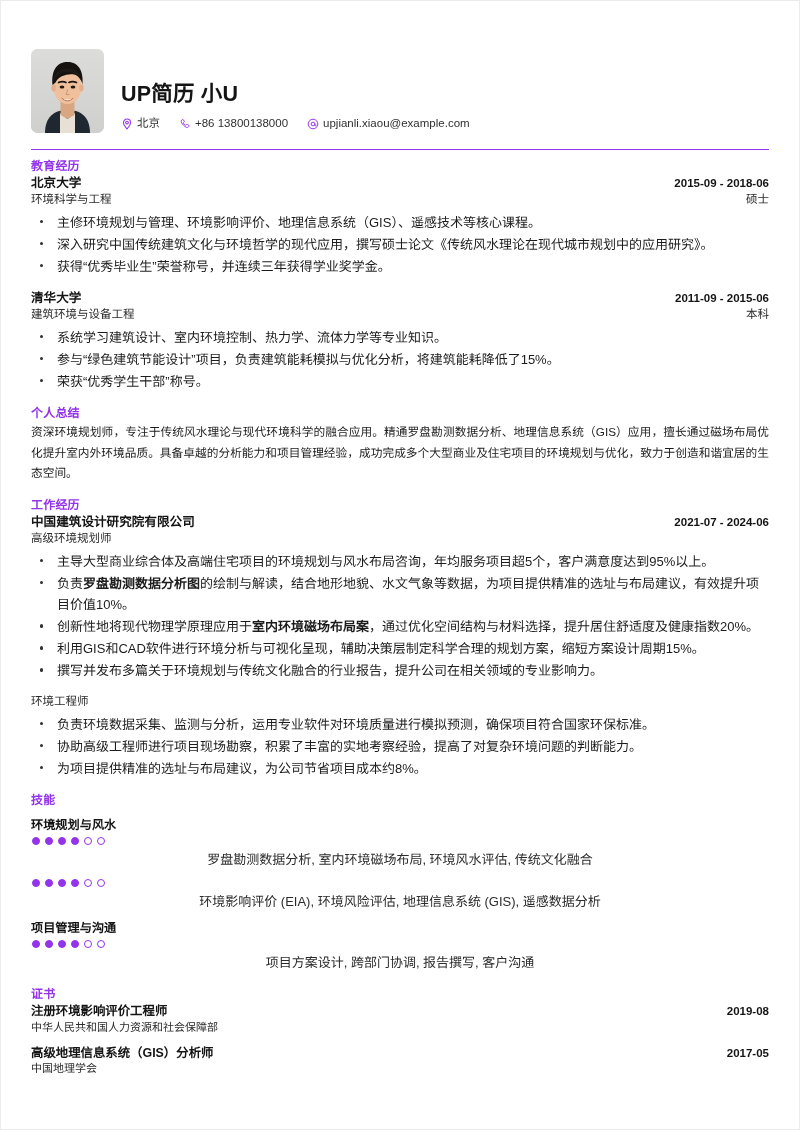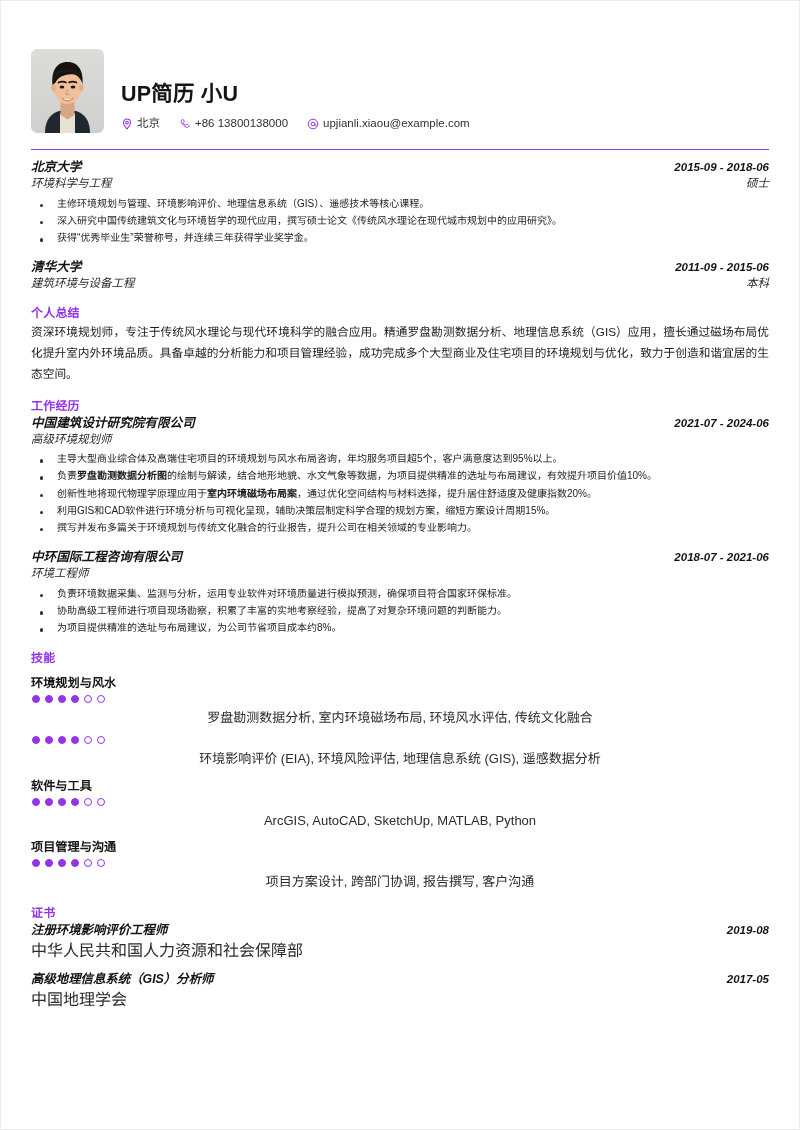--- a/index.html
+++ b/index.html
@@ -98,21 +98,20 @@
   .sec-title.spaced { margin-top: 14px; }
 
   .entry { margin-bottom: 5px; }
   .entry.gap { margin-top: 13px; }
   .entry-row {
     display: flex;
     align-items: baseline;
     justify-content: space-between;
     gap: 22px;
     line-height: 1.36;
-    font-style: italic;
   }
   .entry-title {
     font-size: 12.6px;
     font-weight: 700;
     color: #141414;
   }
   .entry-date {
     font-size: 11.5px;
     font-weight: 700;
     color: #141414;
@@ -131,21 +130,21 @@
   }
 
   ul.bullets {
     list-style: none;
     margin: 4px 0 0 0;
     padding: 0;
   }
   ul.bullets li {
     position: relative;
     padding-left: 26px;
-    font-size: 10px;
+    font-size: 13px;
     line-height: 1.62;
     color: #1c1c1c;
     margin-bottom: 1px;
   }
   ul.bullets li::before {
     content: "";
     position: absolute;
     left: 9px;
     top: 8px;
     width: 3.4px;
@@ -196,21 +195,21 @@
 
   
   .cert-entry { margin-bottom: 9px; }
   .cert-entry:last-child { margin-bottom: 0; }
   .cert-title {
     font-size: 12.4px;
     font-weight: 700;
     color: #141414;
   }
   .cert-org {
-    font-size: 16px;
+    font-size: 11px;
     color: #2b2b2b;
     line-height: 1.45;
   }
   .cert-date {
     font-size: 11.5px;
     font-weight: 700;
     color: #141414;
     white-space: nowrap;
   }
 </style>
@@ -292,20 +291,21 @@
             <span>upjianli.xiaou@example.com</span>
           </span>
 
         </div>
       </div>
     </div>
 
     <hr class="rule">
 
     <div class="section">
+      <div class="sec-title">教育经历</div>
 
       <div class="entry">
         <div class="entry-row">
           <span class="entry-title">北京大学</span>
           <span class="entry-date">2015-09 - 2018-06</span>
         </div>
         <div class="entry-row">
           <span class="entry-sub">环境科学与工程</span>
           <span class="entry-meta">硕士</span>
         </div>
@@ -318,20 +318,25 @@
 
       <div class="entry gap">
         <div class="entry-row">
           <span class="entry-title">清华大学</span>
           <span class="entry-date">2011-09 - 2015-06</span>
         </div>
         <div class="entry-row">
           <span class="entry-sub">建筑环境与设备工程</span>
           <span class="entry-meta">本科</span>
         </div>
+        <ul class="bullets">
+          <li>系统学习建筑设计、室内环境控制、热力学、流体力学等专业知识。</li>
+          <li>参与“绿色建筑节能设计”项目，负责建筑能耗模拟与优化分析，将建筑能耗降低了15%。</li>
+          <li>荣获“优秀学生干部”称号。</li>
+        </ul>
       </div>
     </div>
 
     <div class="section">
       <div class="sec-title spaced">个人总结</div>
       <p class="summary">资深环境规划师，专注于传统风水理论与现代环境科学的融合应用。精通罗盘勘测数据分析、地理信息系统（GIS）应用，擅长通过磁场布局优化提升室内外环境品质。具备卓越的分析能力和项目管理经验，成功完成多个大型商业及住宅项目的环境规划与优化，致力于创造和谐宜居的生态空间。</p>
     </div>
 
     <div class="section">
       <div class="sec-title spaced">工作经历</div>
@@ -348,24 +353,20 @@
           <li>主导大型商业综合体及高端住宅项目的环境规划与风水布局咨询，年均服务项目超5个，客户满意度达到95%以上。</li>
           <li>负责<b>罗盘勘测数据分析图</b>的绘制与解读，结合地形地貌、水文气象等数据，为项目提供精准的选址与布局建议，有效提升项目价值10%。</li>
           <li>创新性地将现代物理学原理应用于<b>室内环境磁场布局案</b>，通过优化空间结构与材料选择，提升居住舒适度及健康指数20%。</li>
           <li>利用GIS和CAD软件进行环境分析与可视化呈现，辅助决策层制定科学合理的规划方案，缩短方案设计周期15%。</li>
           <li>撰写并发布多篇关于环境规划与传统文化融合的行业报告，提升公司在相关领域的专业影响力。</li>
         </ul>
       </div>
 
       <div class="entry gap">
         <div class="entry-row">
-          <span class="entry-title">中环国际工程咨询有限公司</span>
-          <span class="entry-date">2018-07 - 2021-06</span>
-        </div>
-        <div class="entry-row">
           <span class="entry-sub">环境工程师</span>
         </div>
         <ul class="bullets">
           <li>负责环境数据采集、监测与分析，运用专业软件对环境质量进行模拟预测，确保项目符合国家环保标准。</li>
           <li>协助高级工程师进行项目现场勘察，积累了丰富的实地考察经验，提高了对复杂环境问题的判断能力。</li>
           <li>为项目提供精准的选址与布局建议，为公司节省项目成本约8%。</li>
         </ul>
       </div>
     </div>
 
@@ -390,32 +391,20 @@
             <span class="dot filled"></span>
             <span class="dot filled"></span>
             <span class="dot filled"></span>
             <span class="dot filled"></span>
             <span class="dot"></span>
             <span class="dot"></span>
           </div>
         <div class="skill-items">环境影响评价 (EIA), 环境风险评估, 地理信息系统 (GIS), 遥感数据分析</div>
       </div>
 
-      <div class="skill-group">
-        <div class="skill-name">软件与工具</div>
-        <div class="dots">
-            <span class="dot filled"></span>
-            <span class="dot filled"></span>
-            <span class="dot filled"></span>
-            <span class="dot filled"></span>
-            <span class="dot"></span>
-            <span class="dot"></span>
-          </div>
-        <div class="skill-items">ArcGIS, AutoCAD, SketchUp, MATLAB, Python</div>
-      </div>
 
       <div class="skill-group">
         <div class="skill-name">项目管理与沟通</div>
         <div class="dots">
             <span class="dot filled"></span>
             <span class="dot filled"></span>
             <span class="dot filled"></span>
             <span class="dot filled"></span>
             <span class="dot"></span>
             <span class="dot"></span>

